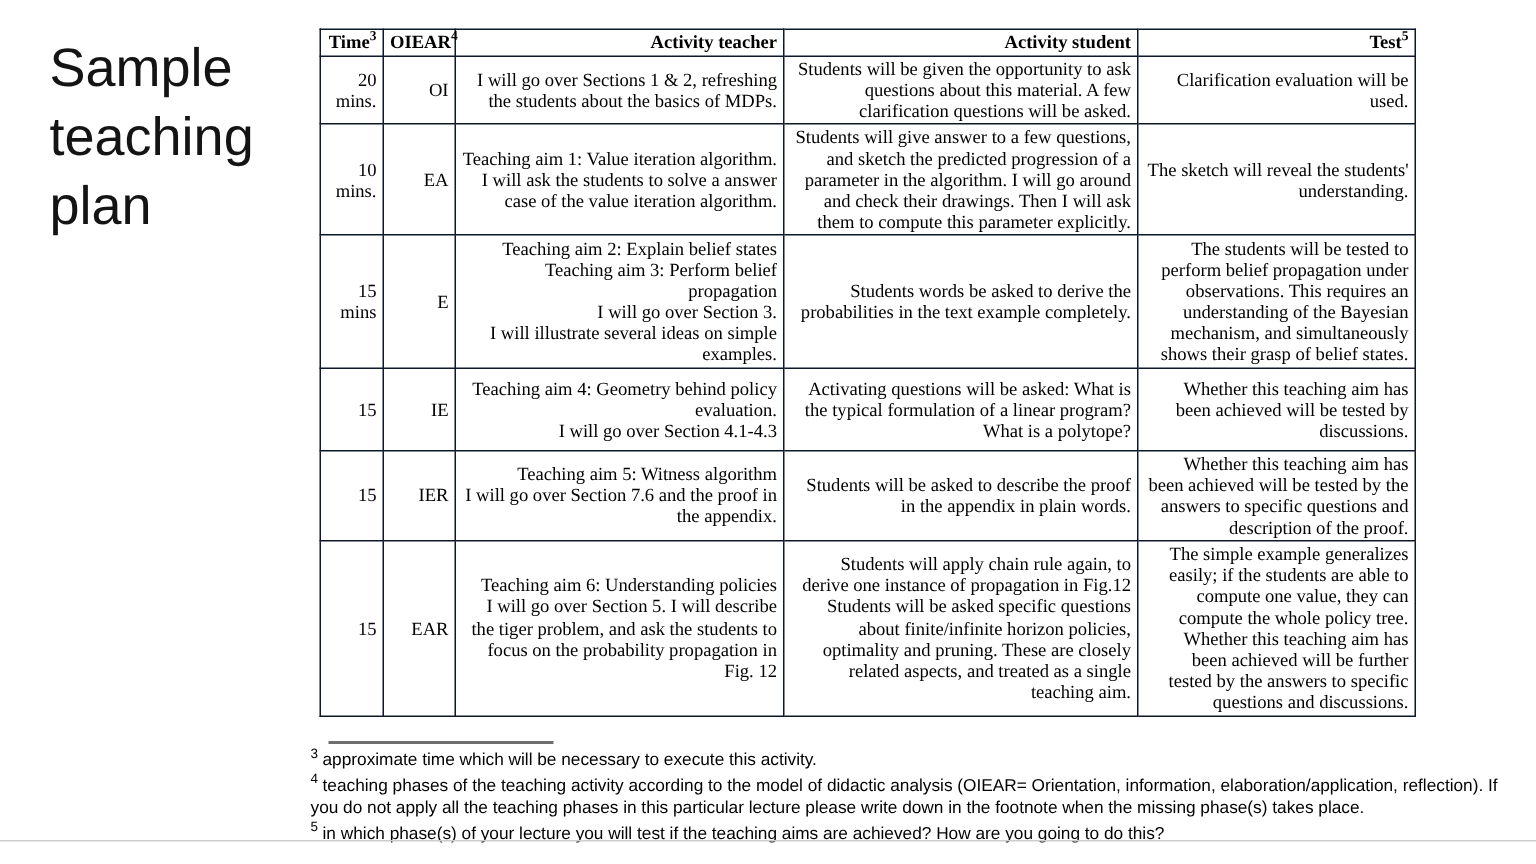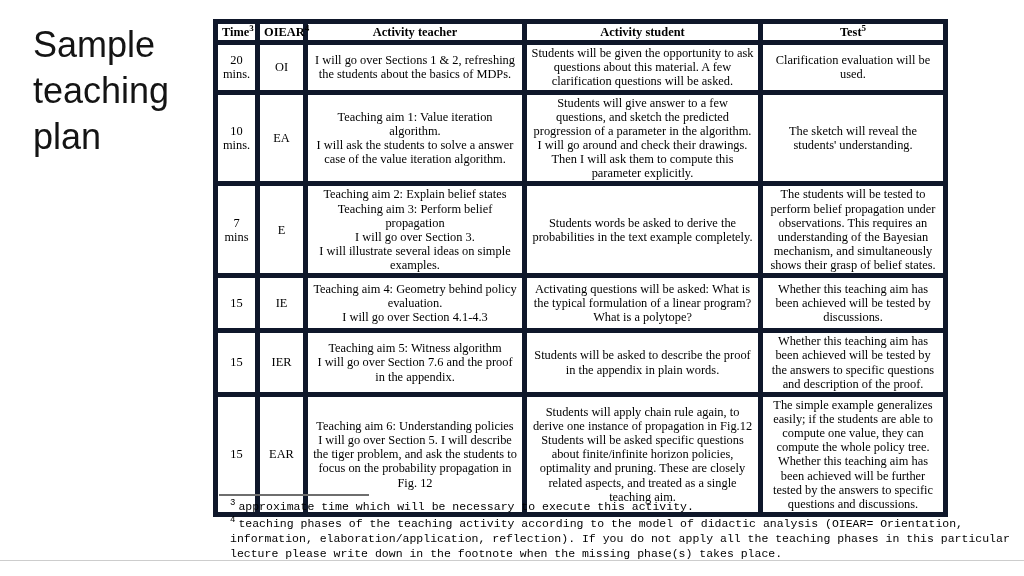--- a/index.html
+++ b/index.html
@@ -26,24 +26,24 @@
     left:213px; top:19px;
     width:730px;
     border-collapse:collapse;
     table-layout:fixed;
     font-family:"Liberation Serif", serif;
     font-size:12.4px;
     line-height:1.14;
     color:#000;
   }
   table.plan th, table.plan td {
-    border:5px solid #0f172a;
+    border:1px solid #0f172a;
     padding:1px 4px;
     vertical-align:middle;
-    text-align:center;
+    text-align:right;
     white-space:pre-line;
     font-weight:normal;
   }
   table.plan th { font-weight:bold; white-space:nowrap; }
   table.plan th sup, .footnote sup {
     font-size:9px;
     vertical-align:super;
     line-height:0;
   }
   .col-time   { width:42px; }
@@ -59,23 +59,23 @@
   tr.r4 { height:55px; }
   tr.r5 { height:117px; }
   .footnote-sep {
     position:absolute;
     left:219px; top:494px;
     width:150px;
     border-top:2px solid #6e6e6e;
   }
   .footnotes {
     position:absolute;
-    left:230px; top:500px;
+    left:207px; top:500px;
     width:792px;
-    font-family:Liberation Mono, monospace;
+    font-family:Liberation Sans, sans-serif;
     font-size:11.5px;
     line-height:1.3;
     color:#000;
   }
   .footnote { margin-bottom:2px; }
   .footnote sup { margin-right:3px; }
   .bottom-rule {
     position:absolute;
     left:0; top:560px;
     width:1024px;
@@ -114,21 +114,21 @@
     </tr>
     <tr class="r1">
       <td>10 mins.</td>
       <td>EA</td>
       <td>Teaching aim 1: Value iteration algorithm.
 I will ask the students to solve a answer case of the value iteration algorithm.</td>
       <td>Students will give answer to a few questions, and sketch the predicted progression of a parameter in the algorithm. I will go around and check their drawings. Then I will ask them to compute this parameter explicitly.</td>
       <td>The sketch will reveal the students' understanding.</td>
     </tr>
     <tr class="r2">
-      <td>7 mins</td>
+      <td>15 mins</td>
       <td>E</td>
       <td>Teaching aim 2: Explain belief states
 Teaching aim 3: Perform belief propagation
 I will go over Section 3.
 I will illustrate several ideas on simple examples.</td>
       <td>Students words be asked to derive the probabilities in the text example completely.</td>
       <td>The students will be tested to perform belief propagation under observations. This requires an understanding of the Bayesian mechanism, and simultaneously shows their grasp of belief states.</td>
     </tr>
     <tr class="r3">
       <td>15</td>
@@ -156,17 +156,18 @@
       <td>The simple example generalizes easily; if the students are able to compute one value, they can compute the whole policy tree. Whether this teaching aim has been achieved will be further tested by the answers to specific questions and discussions.</td>
     </tr>
   </tbody>
     </table>
 
   <div class="footnote-sep"></div>
 
   <div class="footnotes">
     <div class="footnote"><sup>3</sup><span>approximate time which will be necessary to execute this activity.</span></div>
     <div class="footnote"><sup>4</sup><span>teaching phases of the teaching activity according to the model of didactic analysis (OIEAR= Orientation, information, elaboration/application, reflection). If you do not apply all the teaching phases in this particular lecture please write down in the footnote when the missing phase(s) takes place.</span></div>
+    <div class="footnote"><sup>5</sup><span>in which phase(s) of your lecture you will test if the teaching aims are achieved? How are you going to do this?</span></div>
   </div>
 
   <div class="bottom-rule"></div>
 
 </div>
 
 </body></html>

